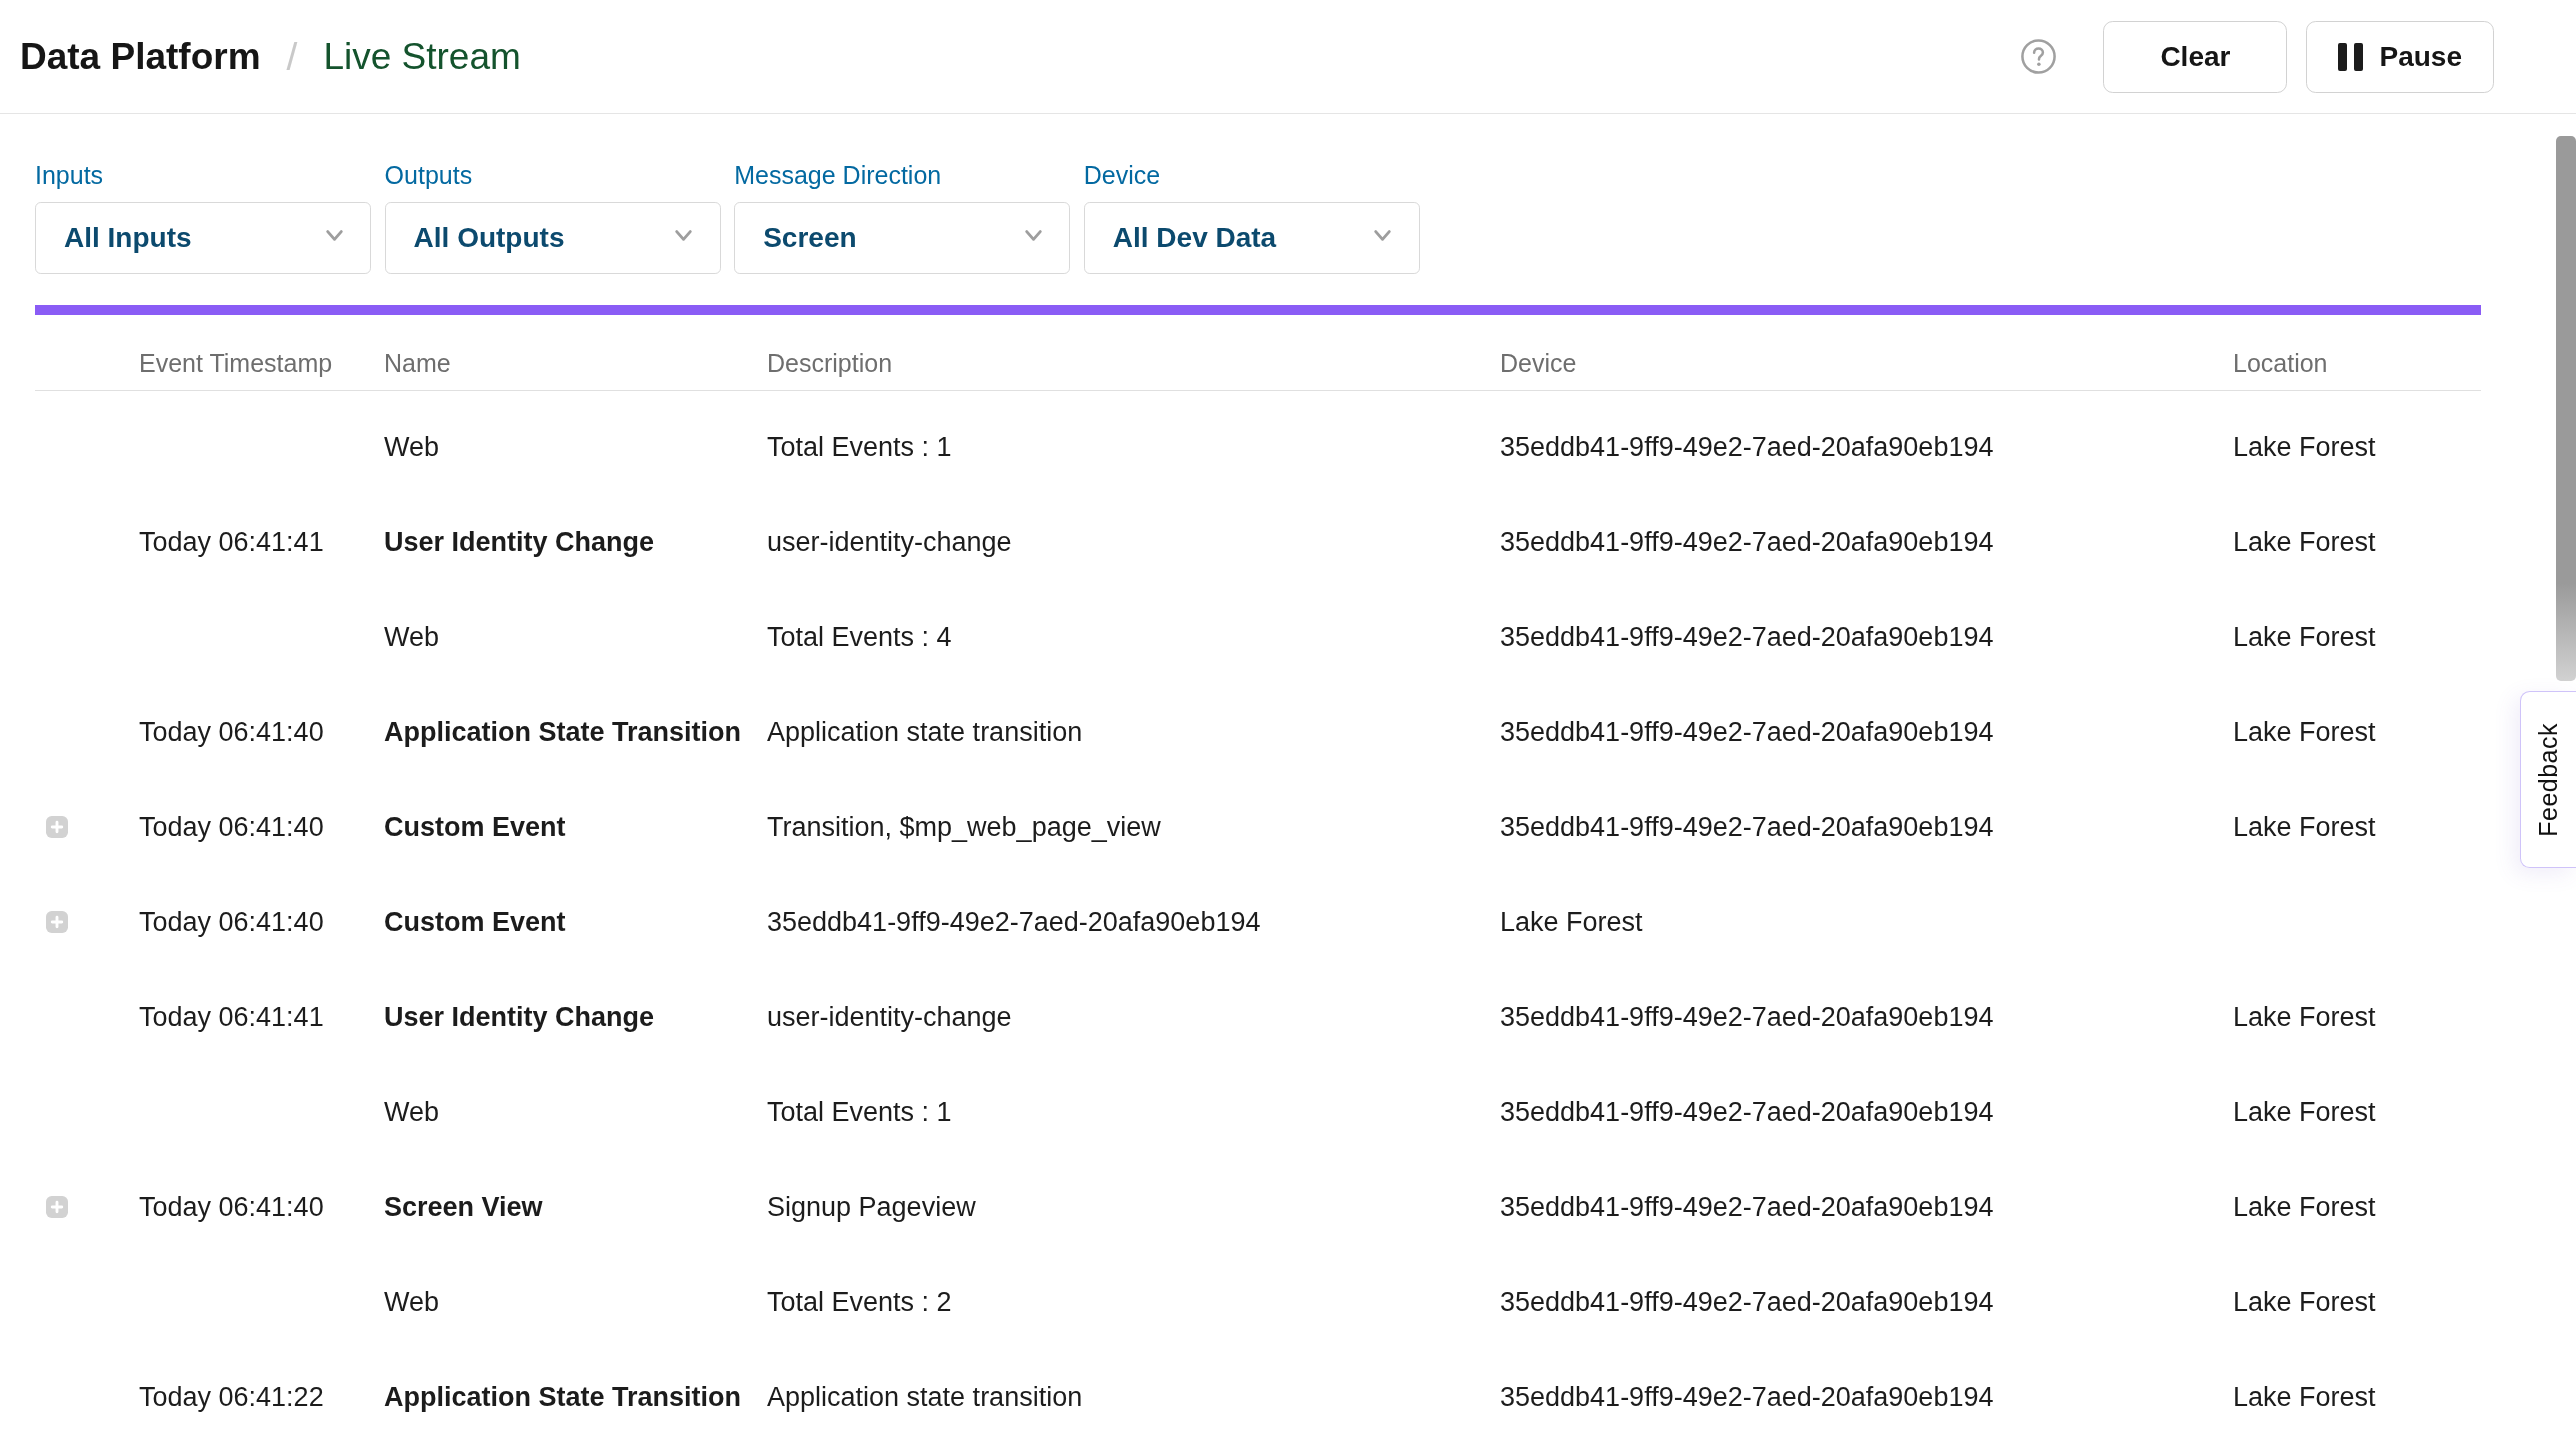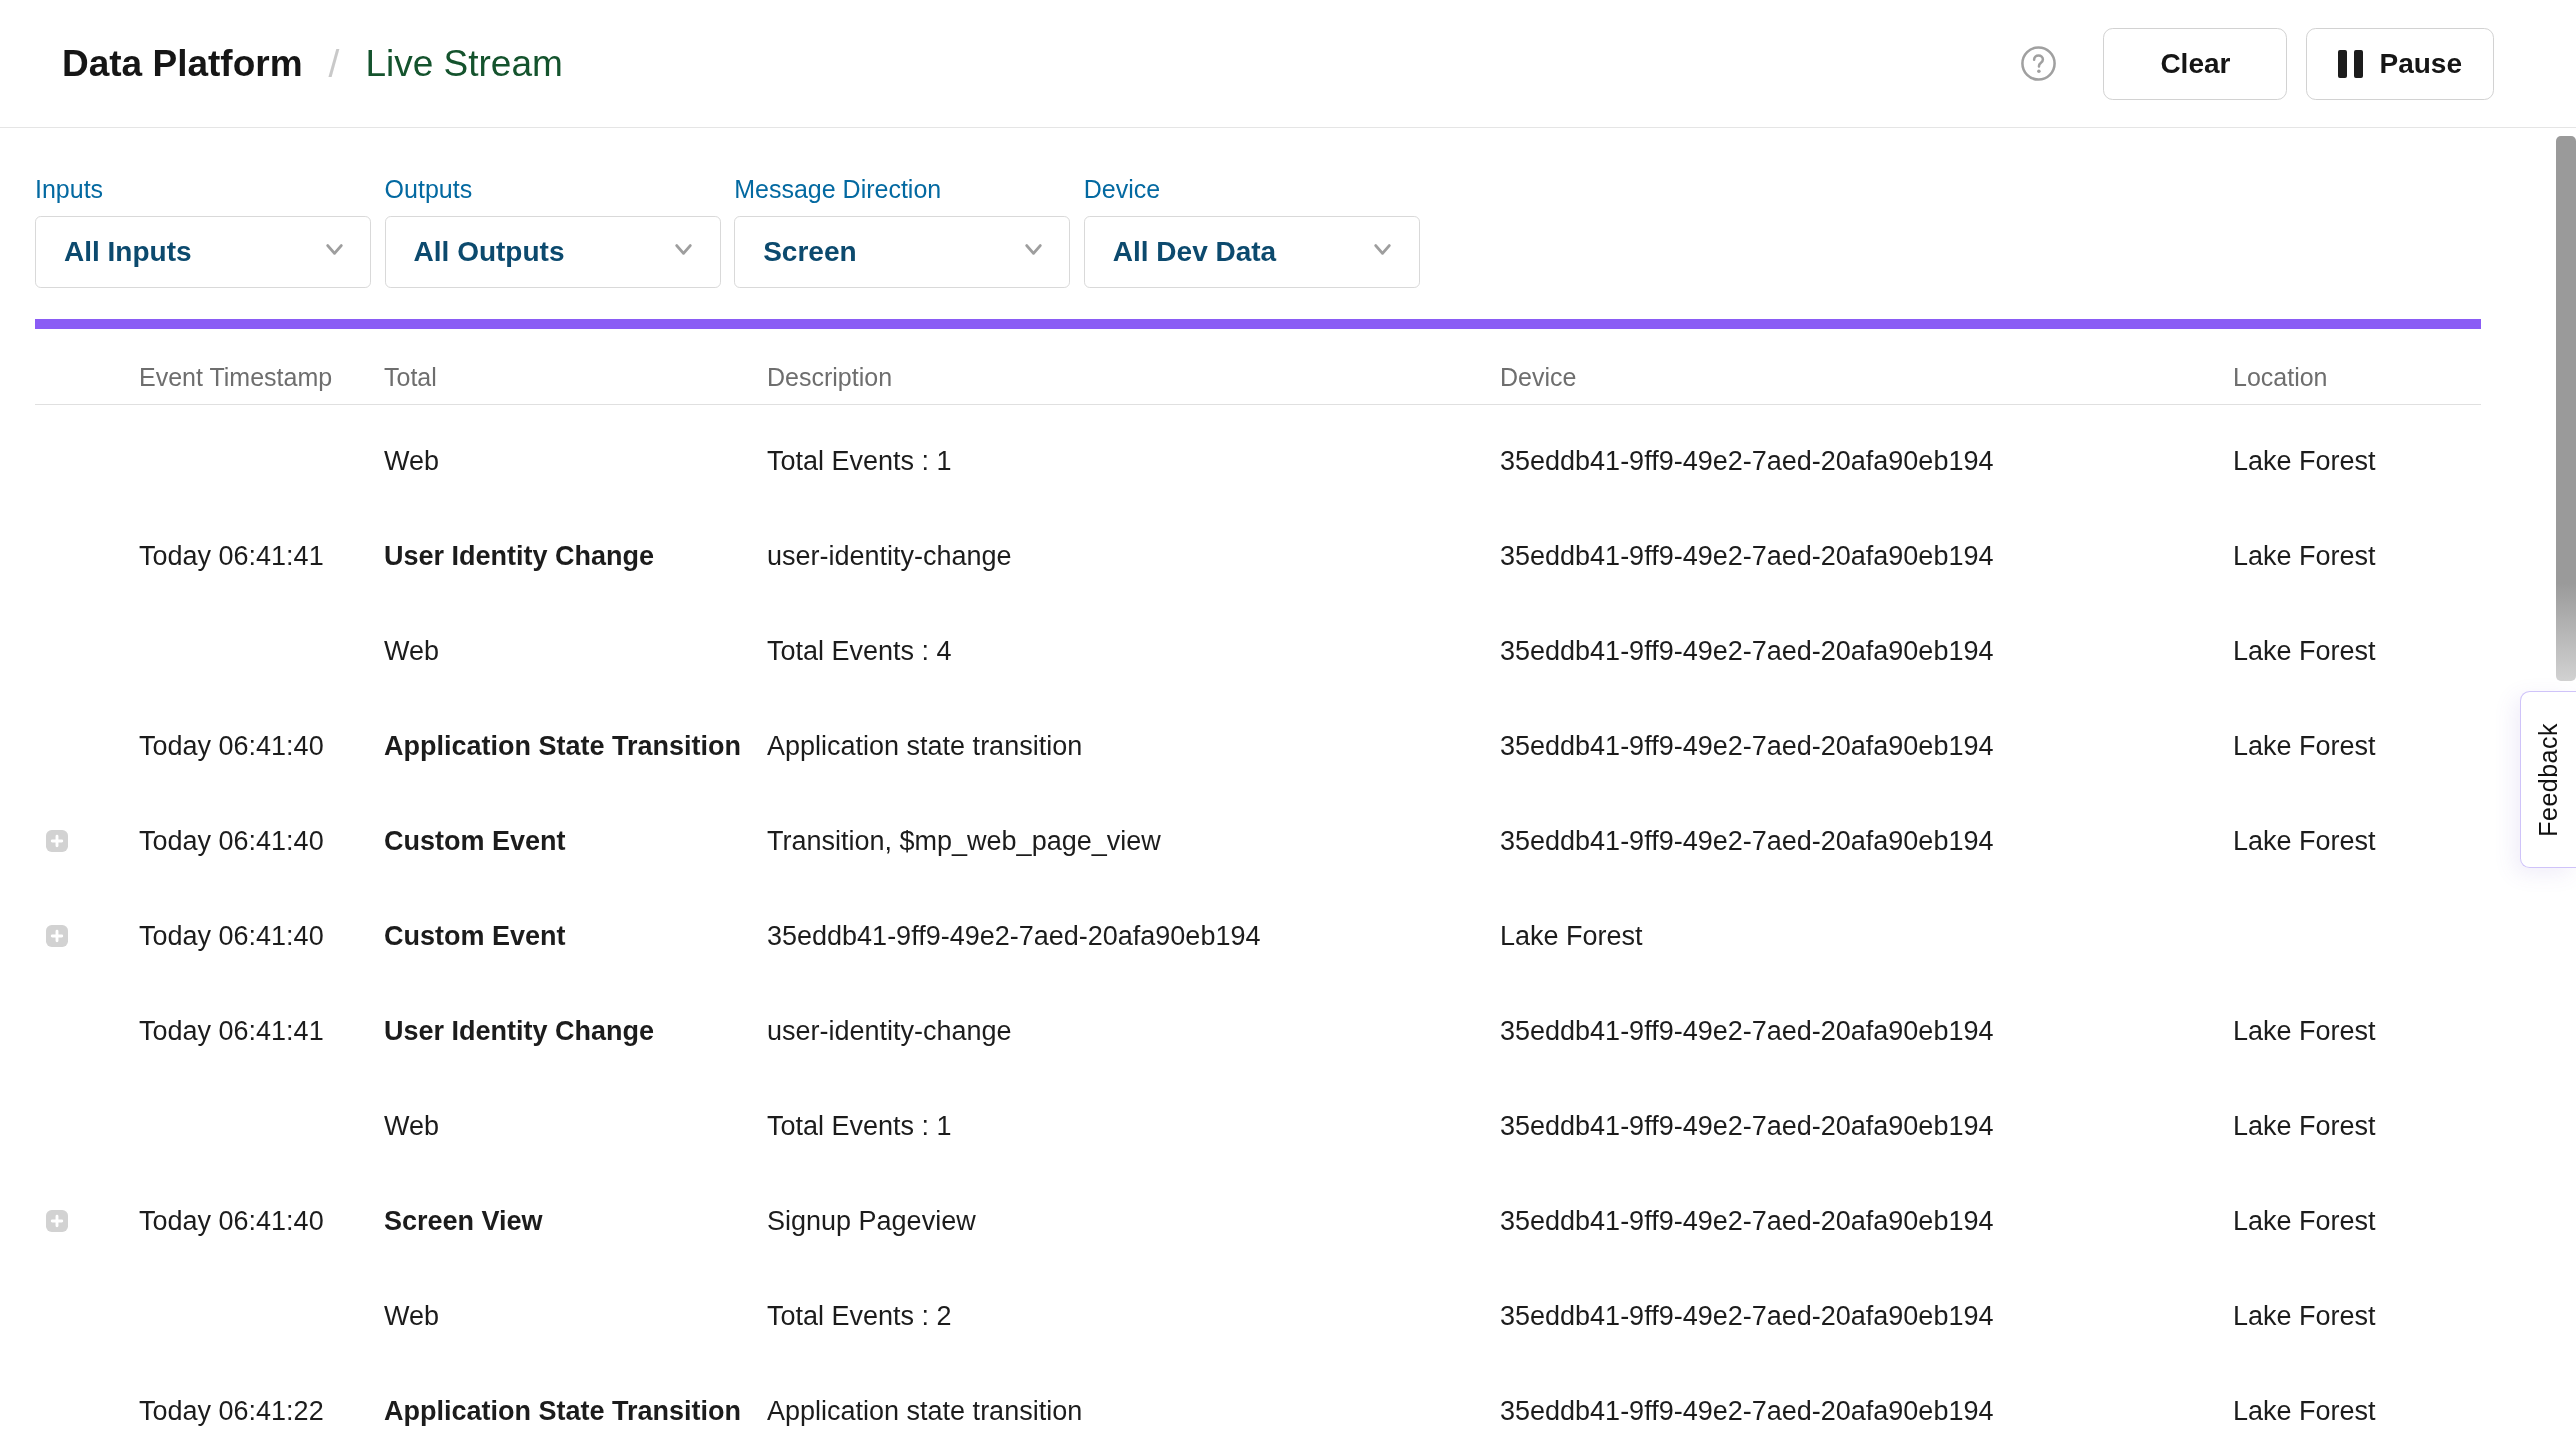--- a/index.html
+++ b/index.html
@@ -10,25 +10,25 @@
     color: #1c1c1c;
     font-family: "Liberation Sans", sans-serif;
     --accent: #8a5cf5;
     --scrollbar: #9a9a9a;
     --feedback-border: #cfc3f9;
     --expand-bg: #d2d2d2;
   }
 
   
   .page-header {
-    height: 128px;
+    height: 114px;
     display: flex;
     align-items: center;
     justify-content: space-between;
-    padding: 0 82px 0 62px;
+    padding: 0 82px 0 20px;
     border-bottom: 1px solid #e5e5e5;
     gap: 48px;
   }
   .breadcrumb { display: flex; align-items: center; font-size: 37px; }
   .crumb-section { font-weight: 700; color: #161616; }
   .crumb-sep { color: #c9c9c9; font-weight: 300; font-size: 39px; padding: 0 26px; }
   .crumb-page { font-weight: 400; color: #14532d; }
 
   .header-actions { display: flex; align-items: center; }
   .help-wrap { margin-right: 45px; display: flex; align-items: center; cursor: pointer; }
@@ -205,21 +205,21 @@
     </div>
   </div>
 </section>
 
 <div class="accent-bar"></div>
 
 <div class="events-table">
   <div class="thead">
     <div class="c-expand"></div>
     <div class="c-ts">Event Timestamp</div>
-    <div class="c-name">Total</div>
+    <div class="c-name">Name</div>
     <div class="c-desc">Description</div>
     <div class="c-device">Device</div>
     <div class="c-loc">Location</div>
   </div>
   <div class="tbody" id="tbody">
       <div class="trow">
     <div class="c-expand">
       <span class="expand-btn" style="visibility: hidden;">
         <svg width="22" height="22" viewBox="0 0 23 23">
           <rect width="23" height="23" rx="6" fill="#d2d2d2"></rect>

